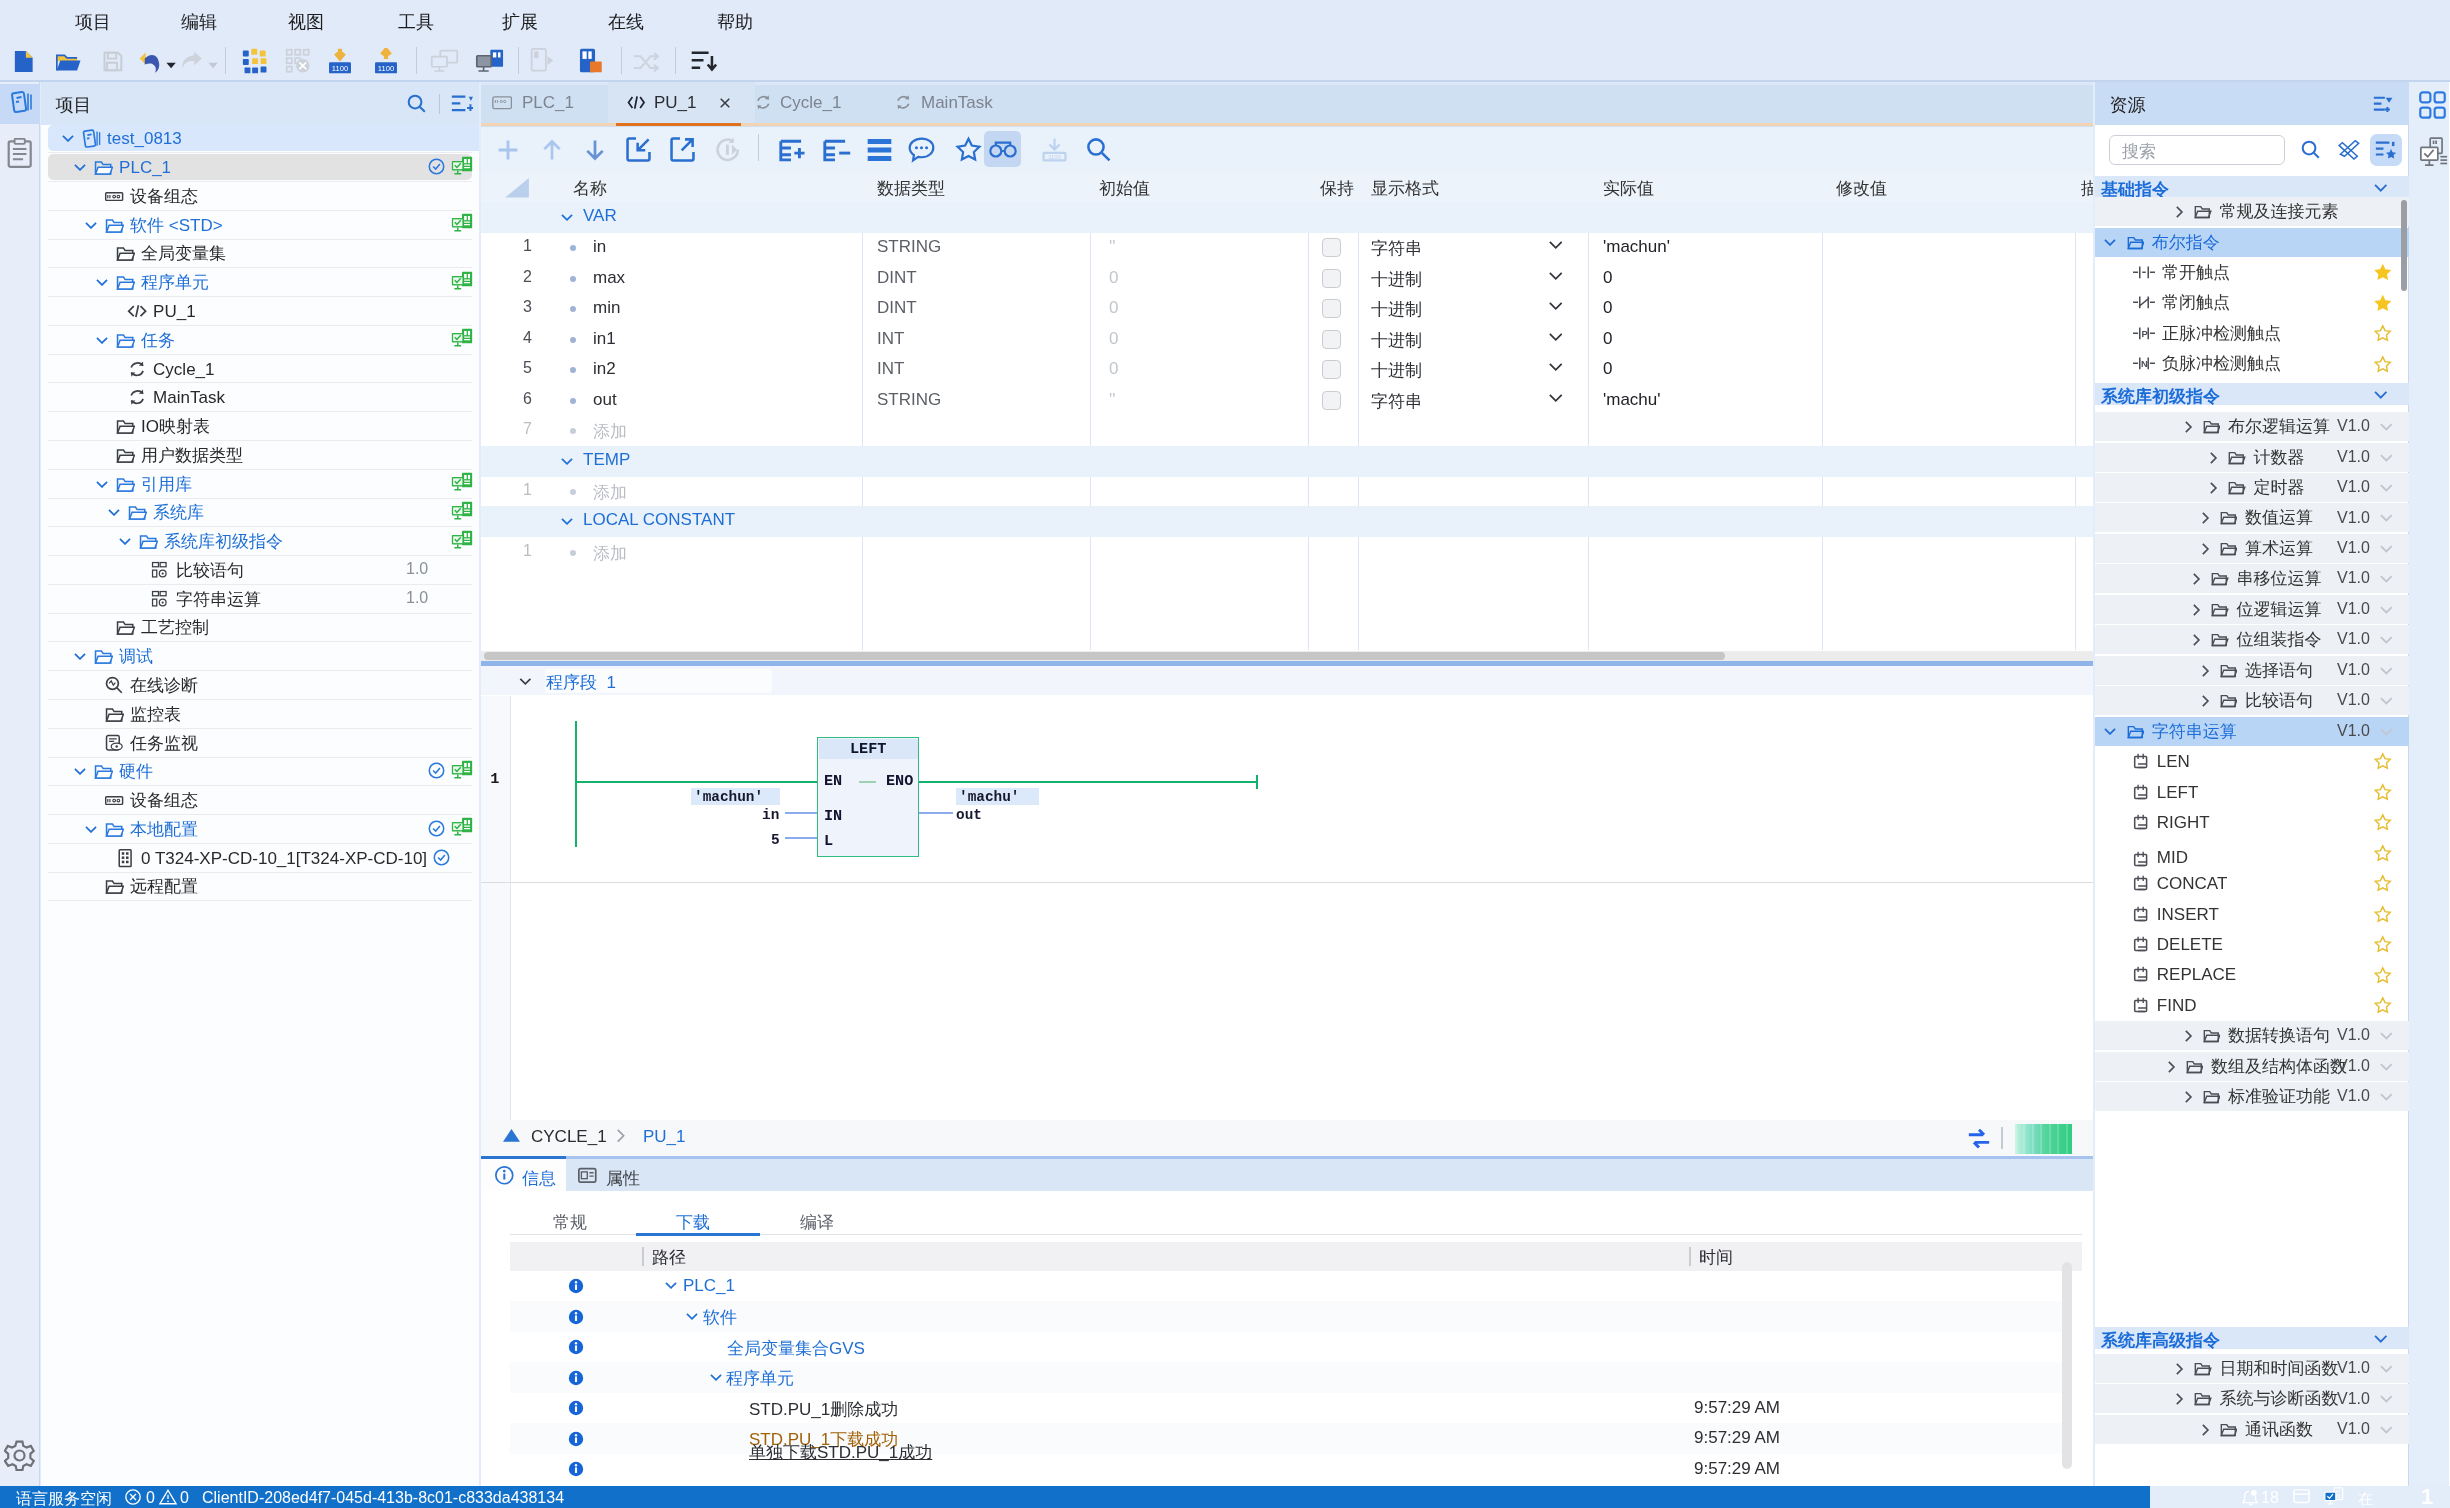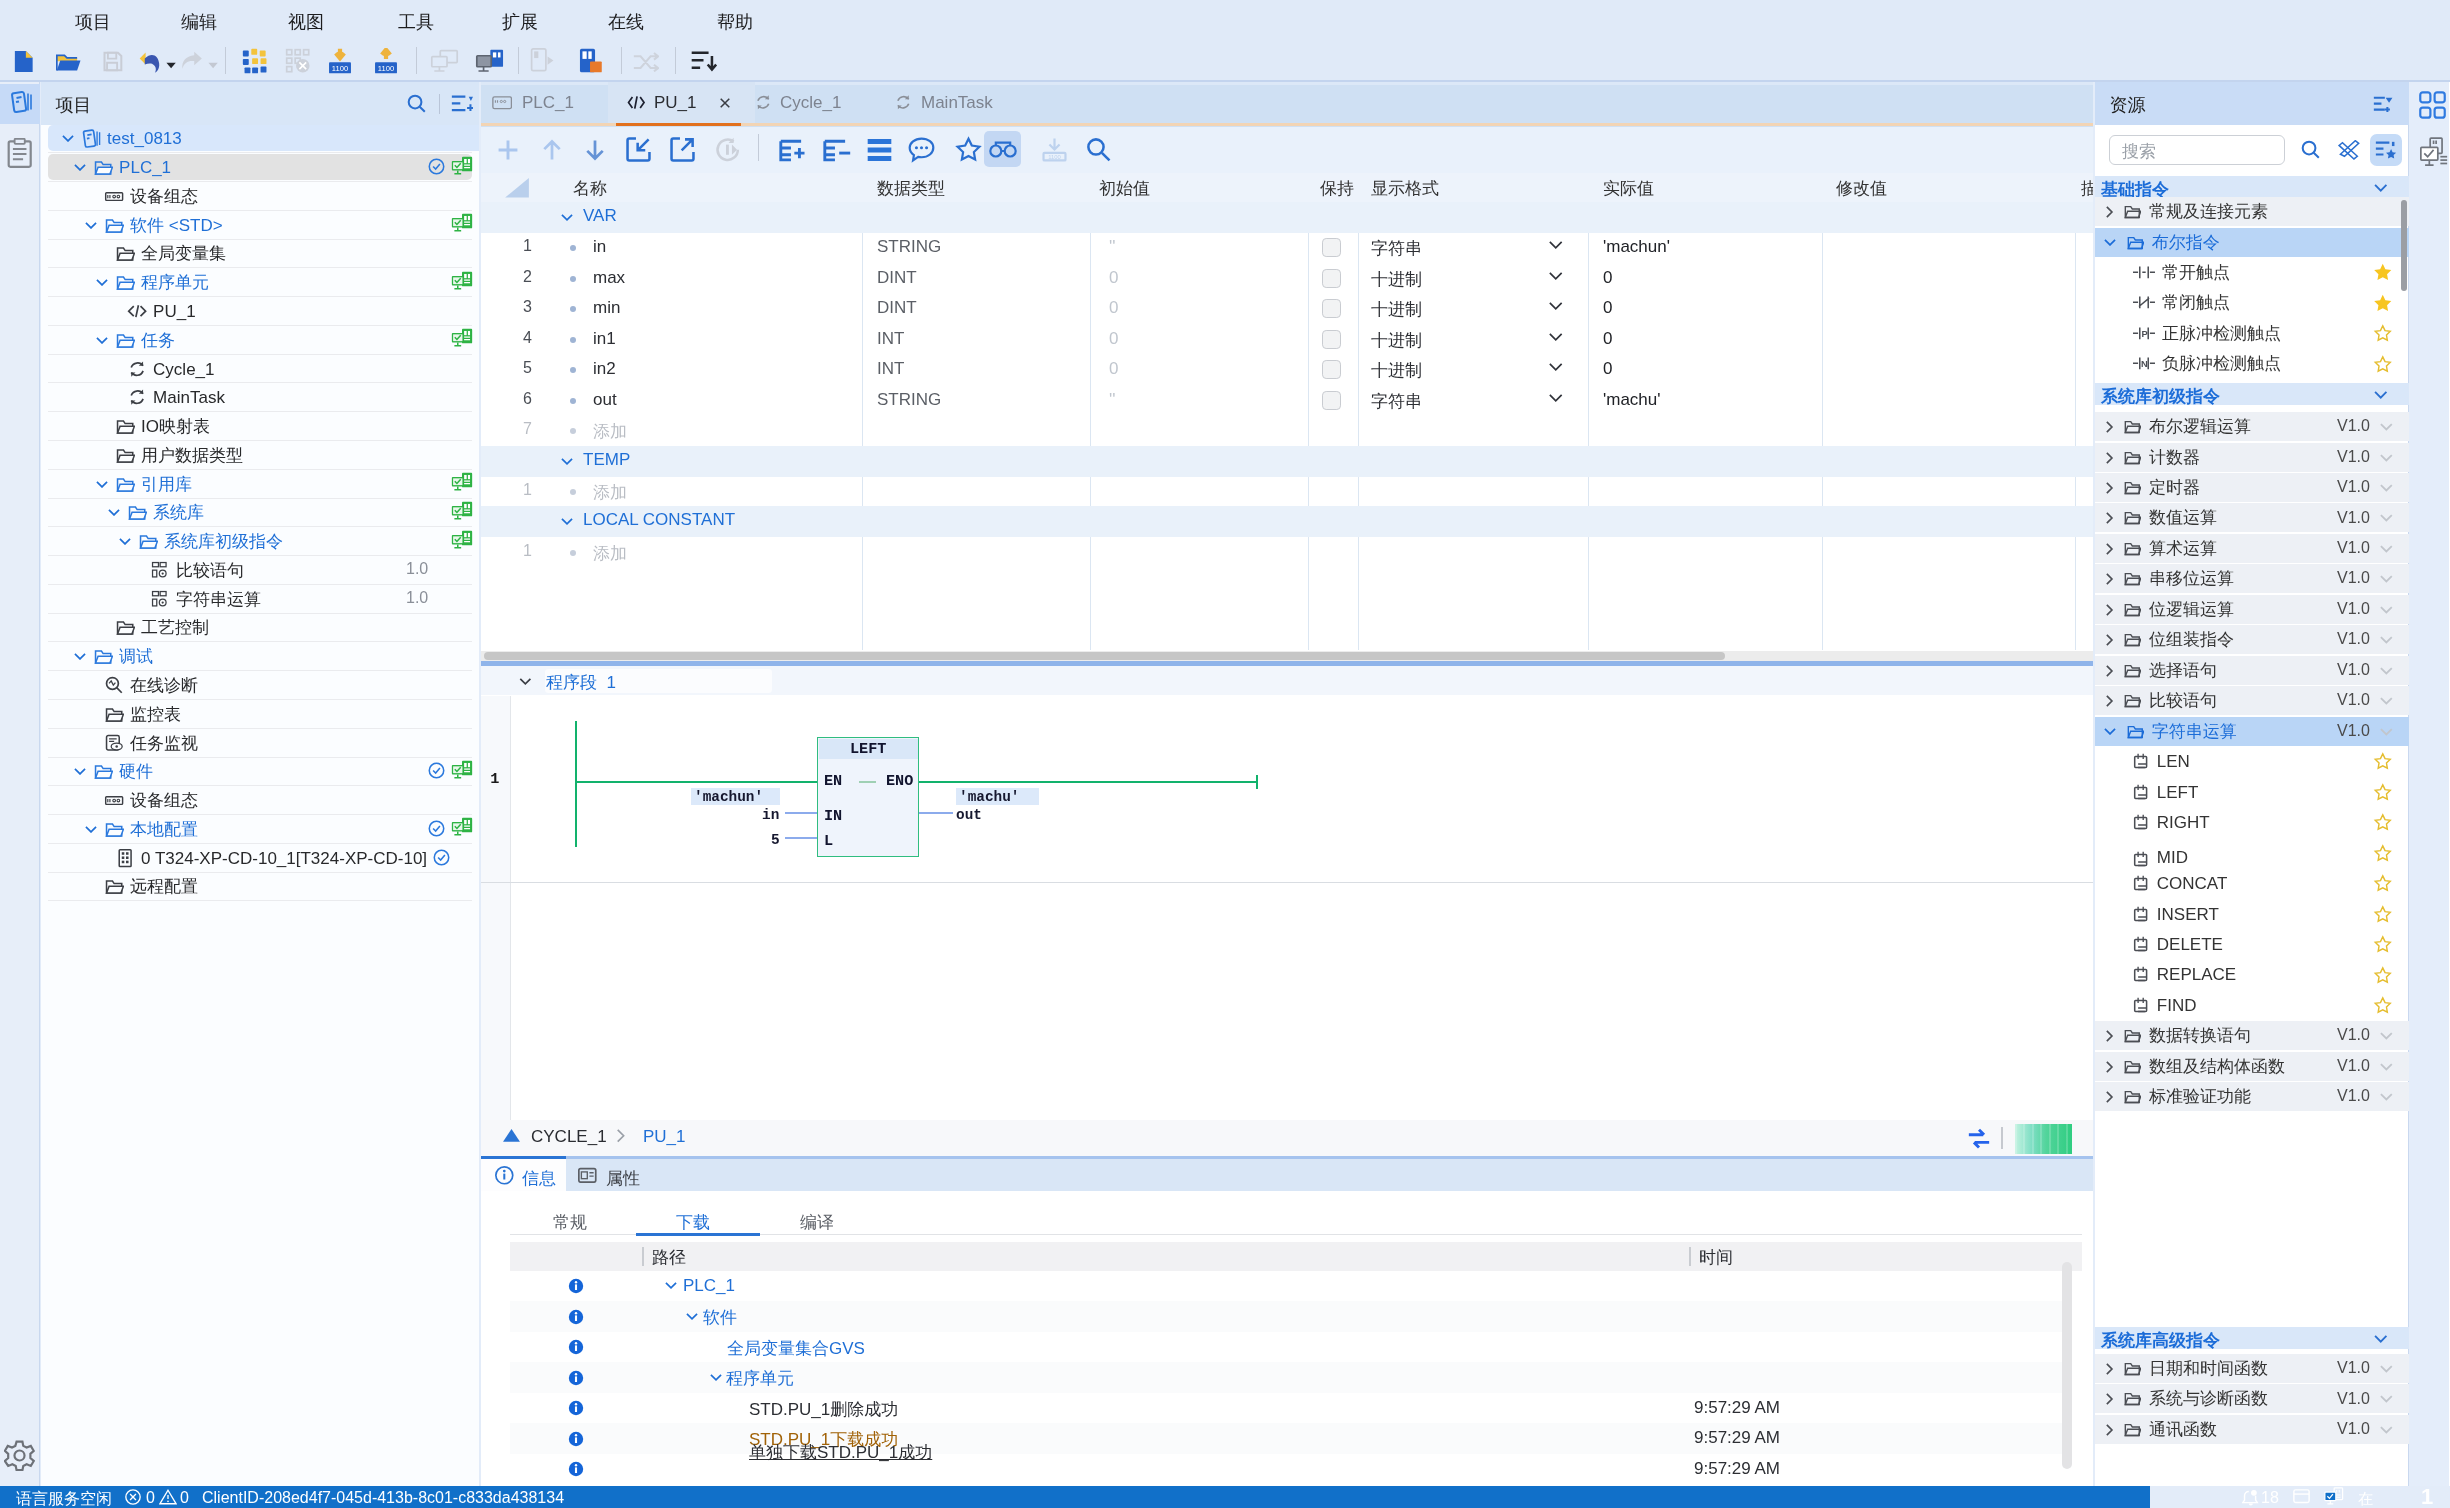--- a/index.html
+++ b/index.html
@@ -53,21 +53,21 @@
 #ladder{position:absolute;left:0;top:584px;width:1612px;height:454px;background:#fff;}
 #nethead{position:absolute;left:0;top:0;width:1612px;height:29px;background:#f2f6fc;}
 .mono{font-family:"Liberation Mono",monospace;}
 
 #bpanel{position:absolute;left:0;top:1038px;width:1612px;height:366px;background:#fff;}
 
 #rpanel{left:2095px;top:82px;width:355px;height:1404px;background:#fff;overflow:hidden;}
 .rphead{position:absolute;left:0;width:314px;height:22px;background:#d9e7f9;}
 .rphead .t{position:absolute;left:6px;top:1.7px;font-size:17px;font-weight:bold;color:#1b6cd8;}
 .rrow{position:absolute;left:0;width:314px;height:29px;display:flex;align-items:center;font-size:17px;color:#333;}
-.rrow.grey{background:#edf0f5;}
+.rrow.grey{background:#edf0f5;justify-content:center;}
 .rrow.sel{background:#b9d5f6;color:#1b6cd8;}
 .v10{position:absolute;left:242px;font-size:16px;color:#4a4a4a;}
 .gchv{position:absolute;left:285px;}
 
 #statusbar{left:0;top:1486px;width:2150px;height:22px;background:#1170c9;color:#fff;font-size:16px;}
 </style>
 </head>
 <body>
 <svg width="0" height="0" style="position:absolute">
     <defs>

